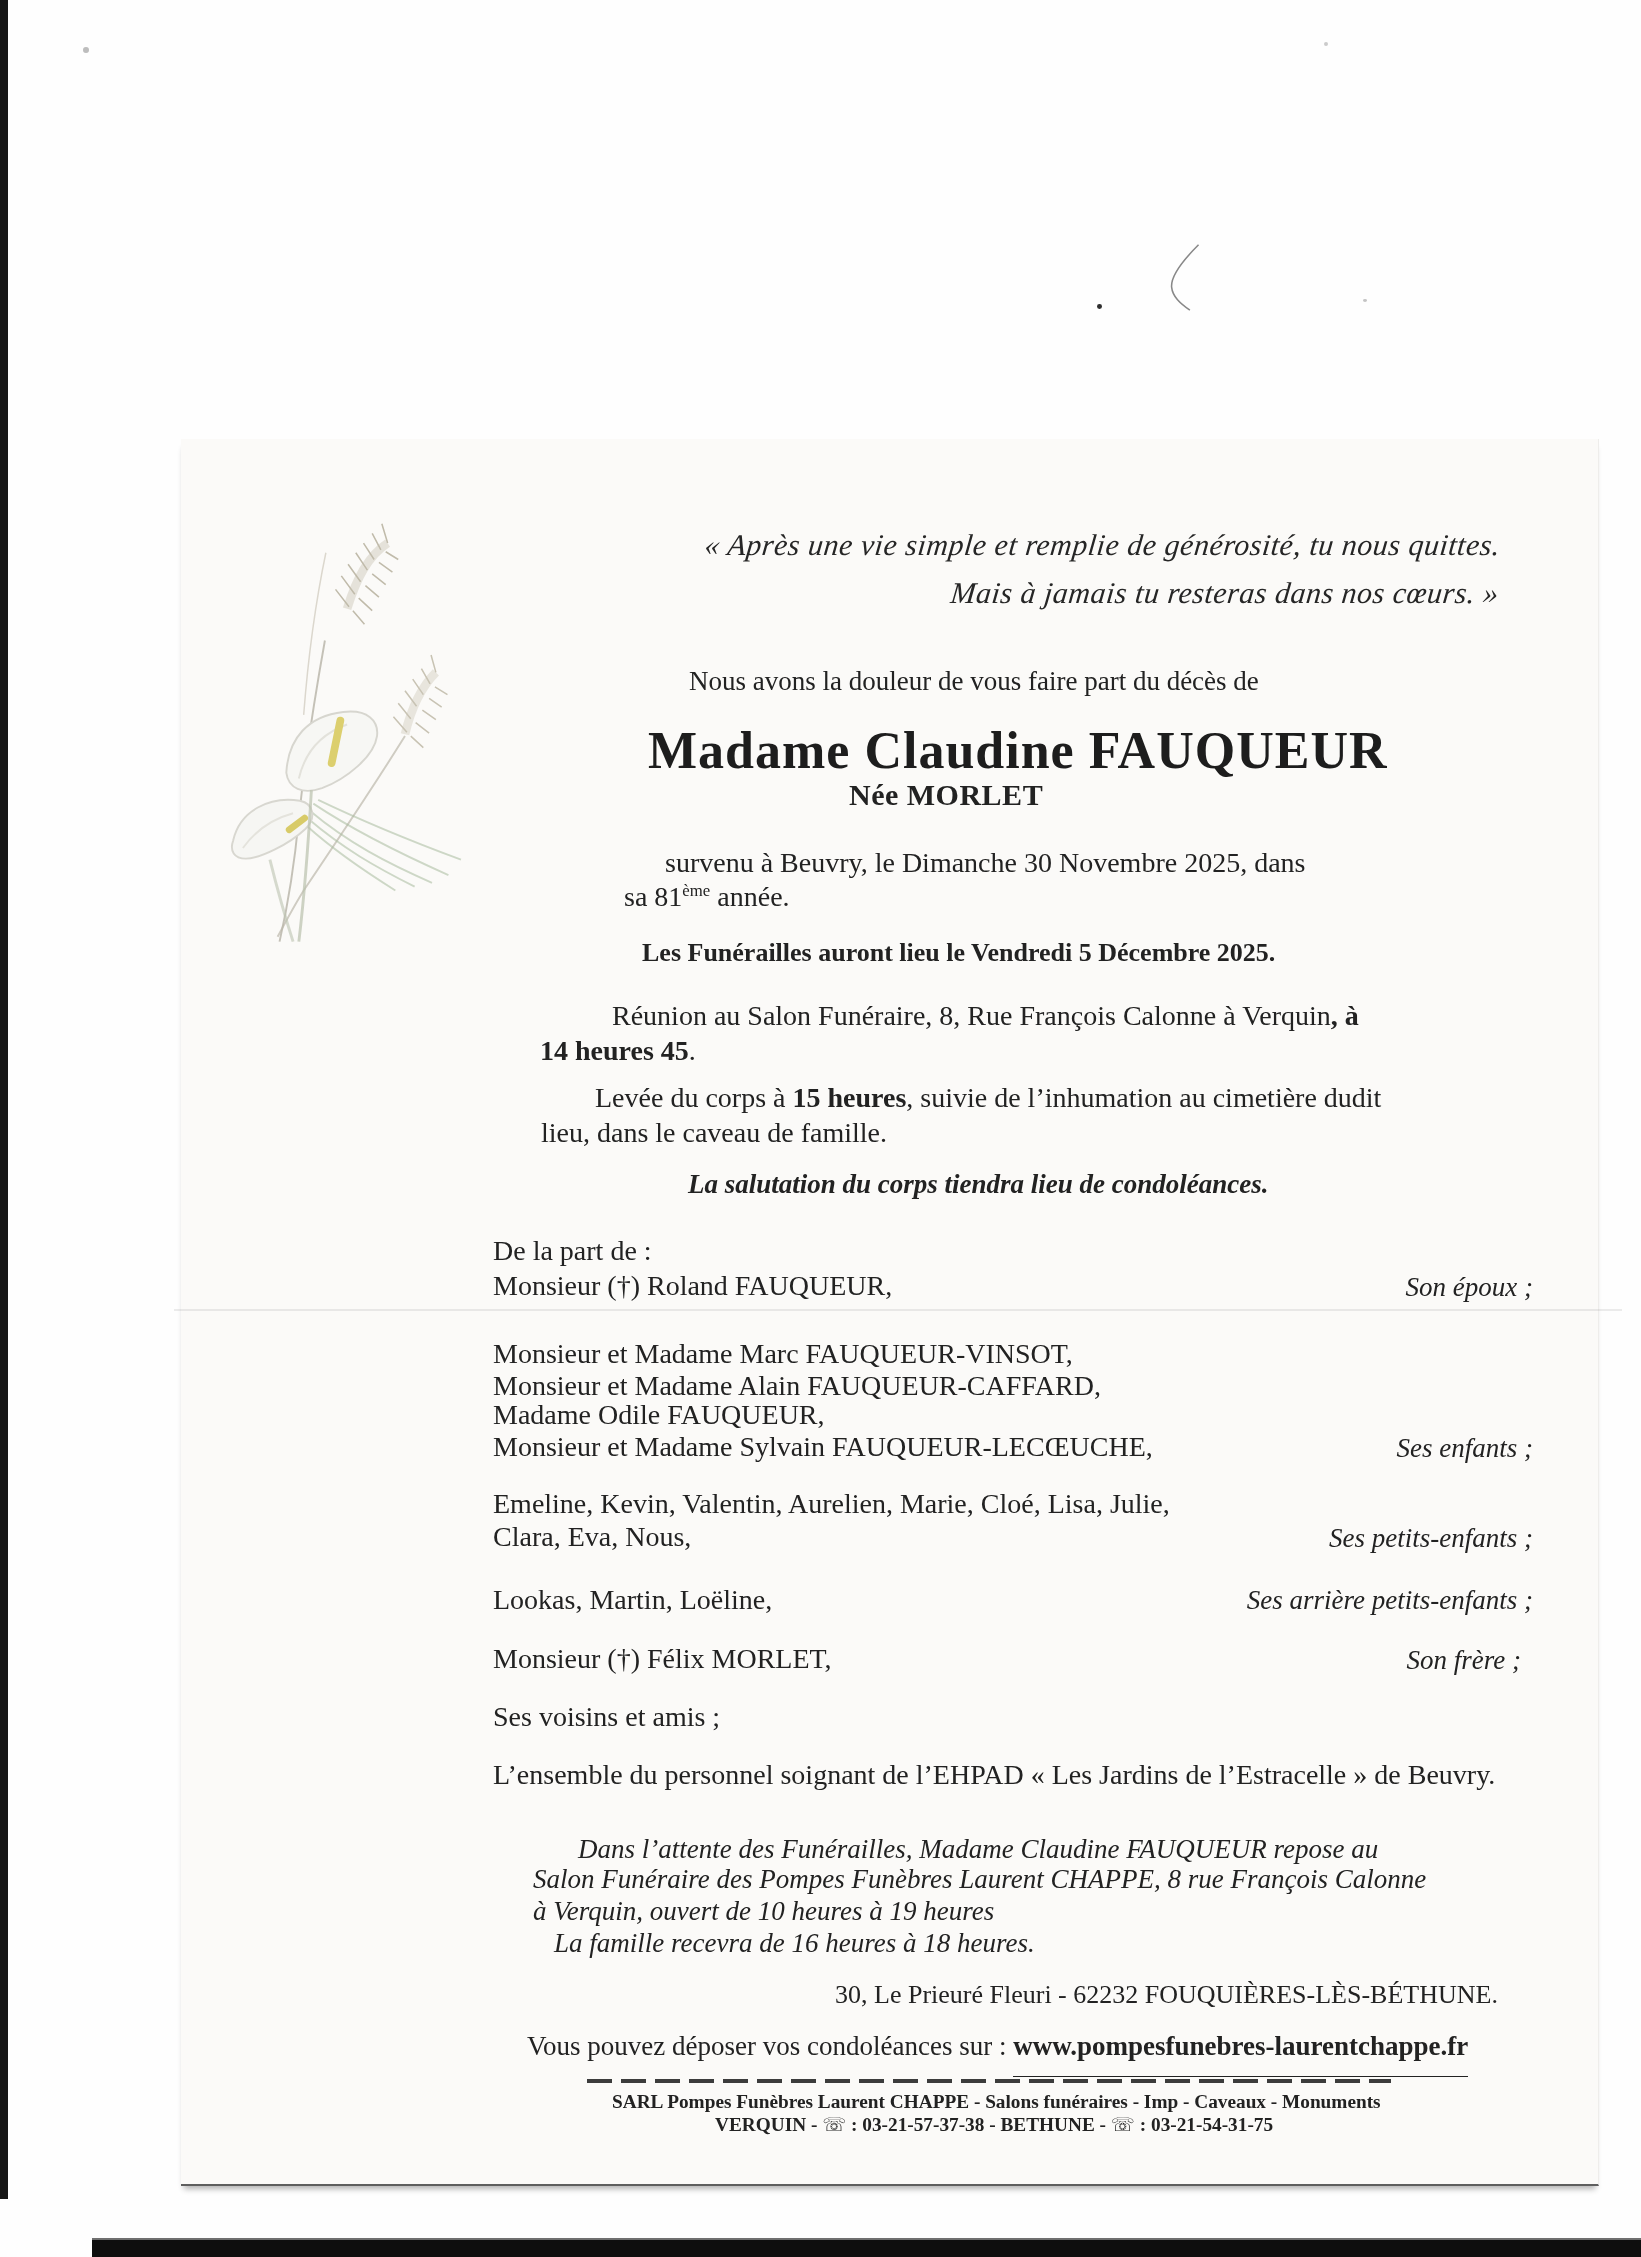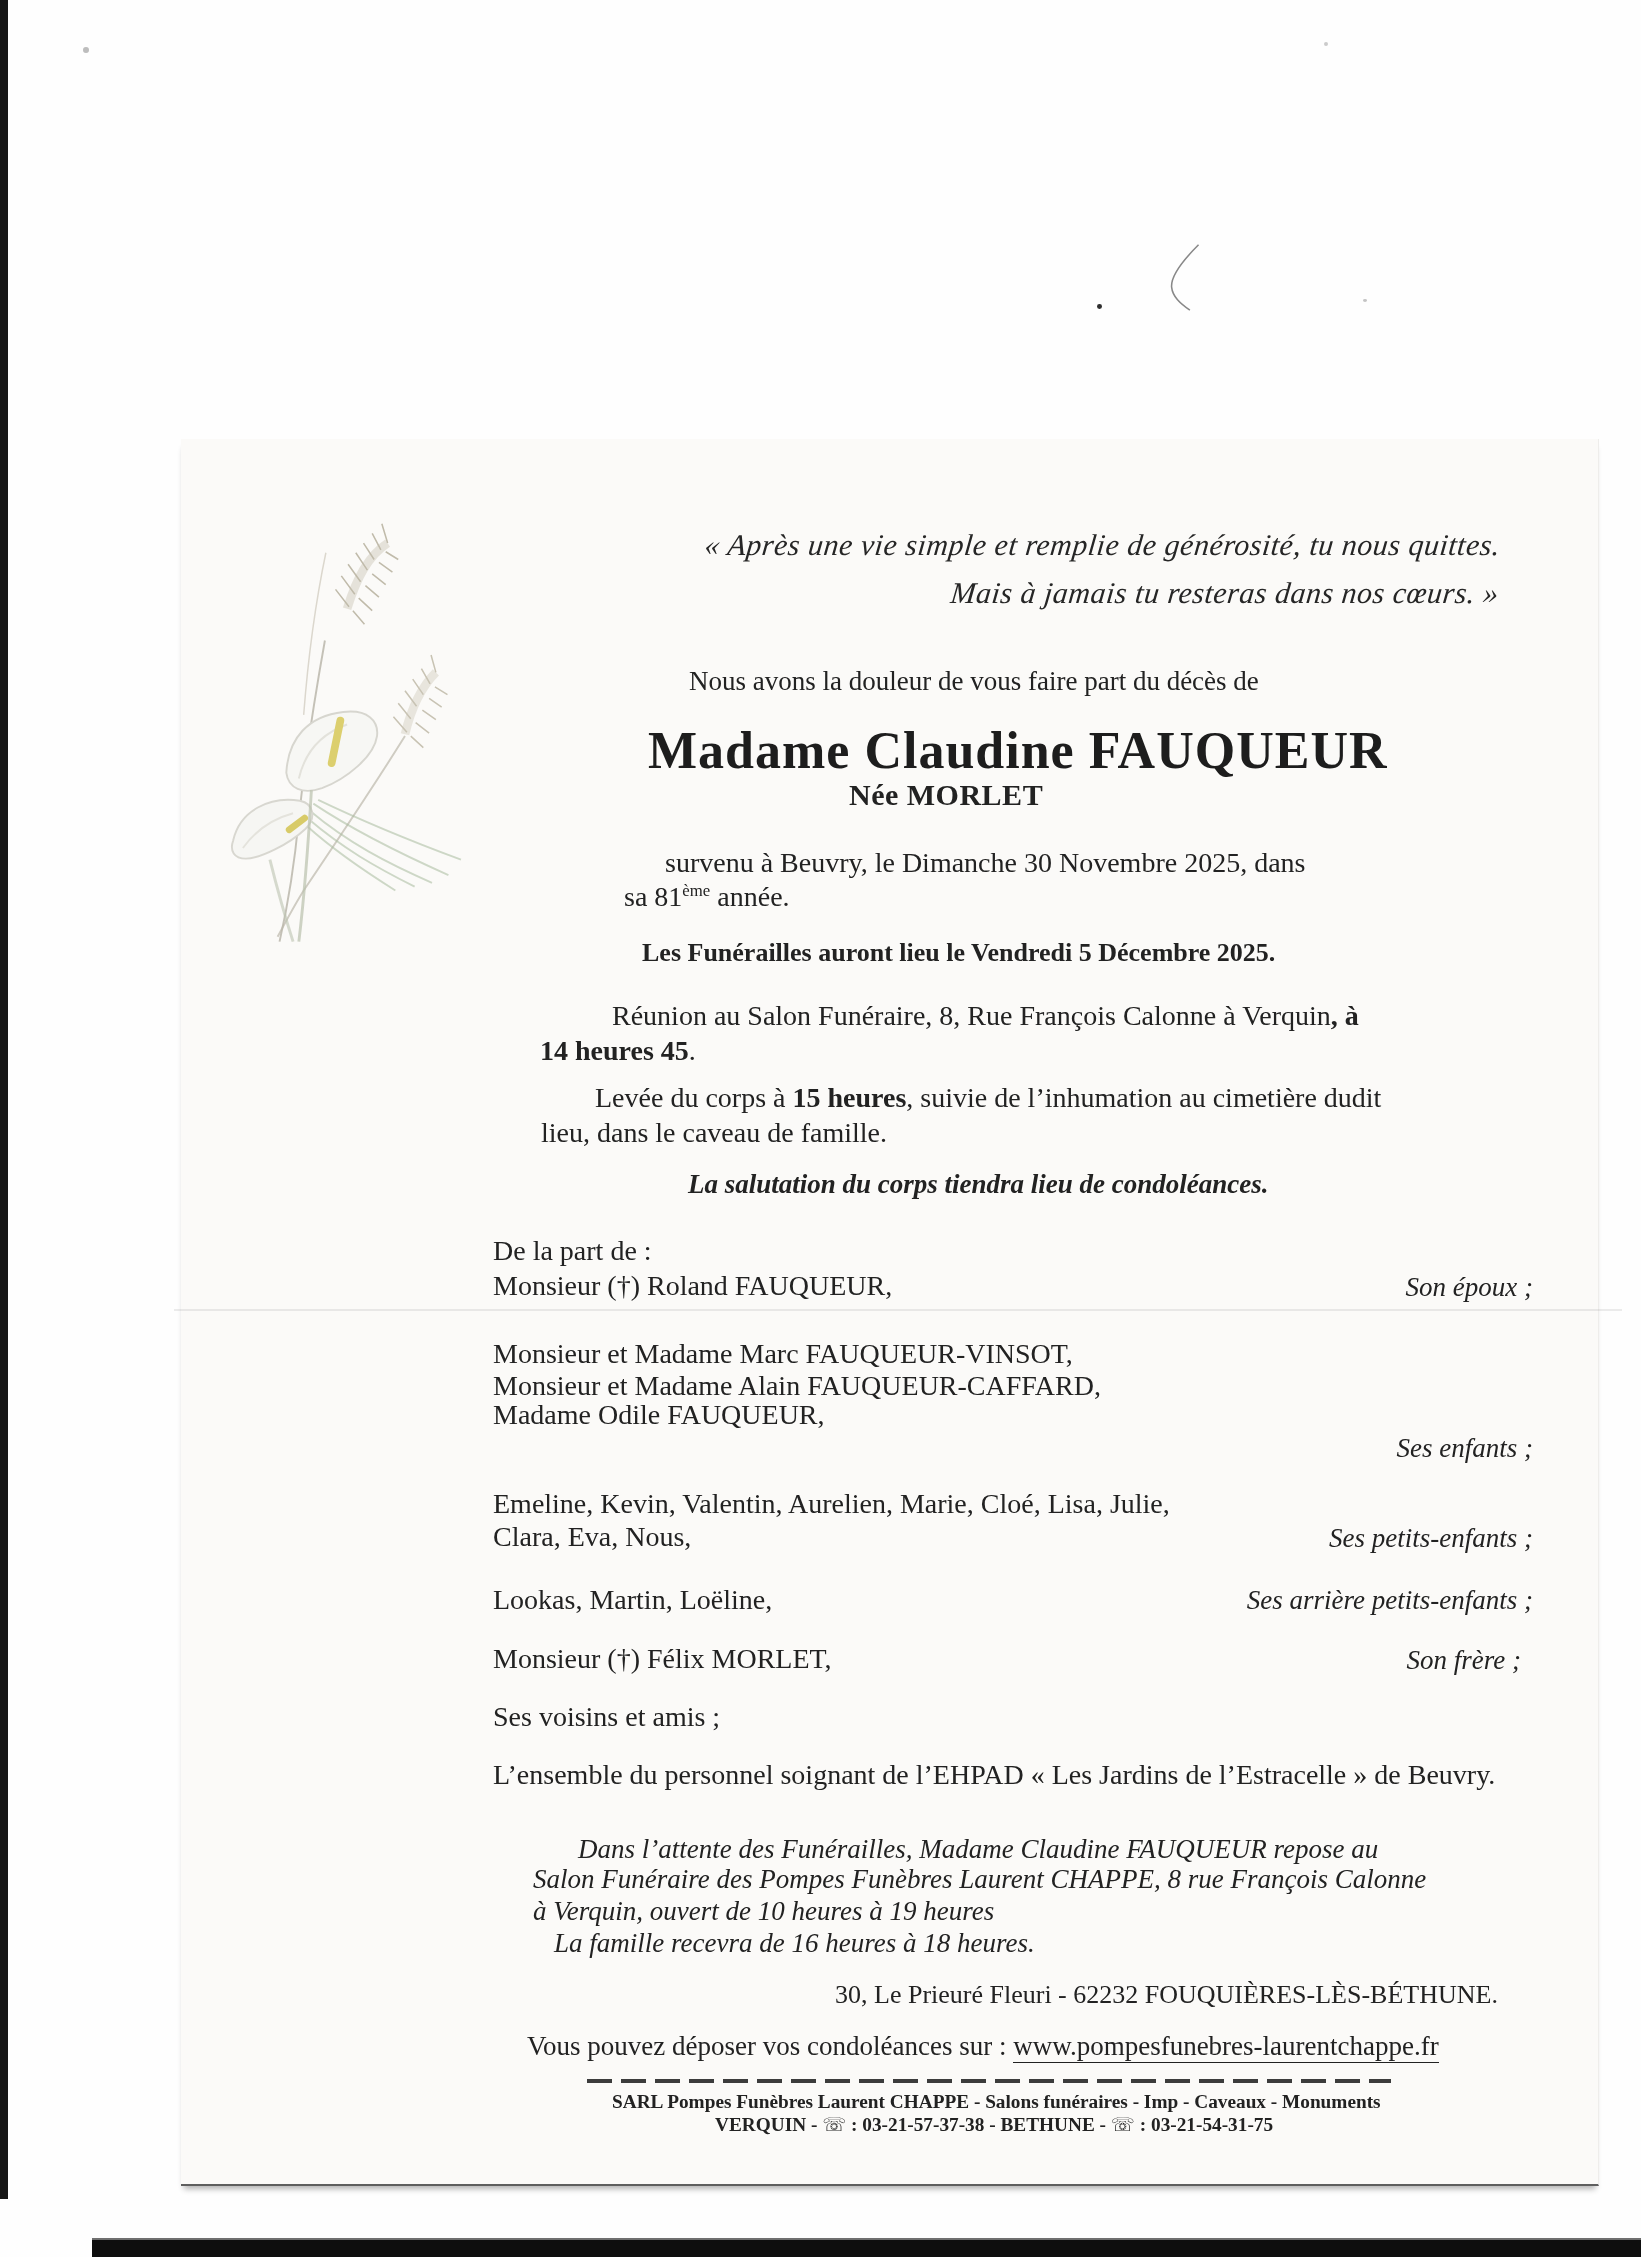--- a/index.html
+++ b/index.html
@@ -21,21 +21,21 @@
   .title{font-size:52px;font-weight:bold;letter-spacing:1px;color:#1d1d1d;}
   .maiden{font-size:30px;font-weight:bold;letter-spacing:0.5px;}
   .body-t{font-size:28px;}
   .bold{font-weight:bold;}
   .date-line{font-size:26px;font-weight:bold;}
   .salutation{font-size:27px;font-weight:bold;font-style:italic;}
   .relation{font-size:27px;font-style:italic;}
   .resting{font-size:27px;font-style:italic;}
   .address{font-size:26px;}
   .condolences{font-size:27px;}
-  .url{border-bottom:1.9px solid #222;padding-bottom:1px;}
+  .url{border-bottom:1.9px solid #222;padding-bottom:15px;font-weight:bold;}
   .footer-t{font-size:19.3px;font-weight:bold;}
   .phone-glyph{font-family:"DejaVu Sans",sans-serif;font-weight:normal;}
   .dashes{position:absolute;left:587px;top:2079px;width:804px;height:3.9px;
     background:repeating-linear-gradient(90deg,#3c3c3c 0 25px,transparent 25px 34px);}
   sup{font-size:0.6em;}
   .dot{position:absolute;border-radius:50%;}
 </style>
 </head>
 <body>
 
@@ -123,20 +123,21 @@
   <div class="abs salutation" style="left:688px;top:1169px;">La salutation du corps tiendra lieu de condoléances.</div>
 
   <div class="abs body-t" style="left:493px;top:1235px;">De la part de :</div>
 
   <div class="abs body-t" style="left:493px;top:1270px;">Monsieur (†) Roland FAUQUEUR,</div>
   <div class="abs relation" style="right:108px;top:1272px;">Son époux ;</div>
 
   <div class="abs body-t" style="left:493px;top:1338px;">Monsieur et Madame Marc FAUQUEUR-VINSOT,</div>
   <div class="abs body-t" style="left:493px;top:1370px;">Monsieur et Madame Alain FAUQUEUR-CAFFARD,</div>
   <div class="abs body-t" style="left:493px;top:1399px;">Madame Odile FAUQUEUR,</div>
+  <div class="abs body-t" style="left:493px;top:1431px;">Monsieur et Madame Sylvain FAUQUEUR-LECŒUCHE,</div>
   <div class="abs relation" style="right:108px;top:1433px;">Ses enfants ;</div>
 
   <div class="abs body-t" style="left:493px;top:1488px;">Emeline, Kevin, Valentin, Aurelien, Marie, Cloé, Lisa, Julie,</div>
   <div class="abs body-t" style="left:493px;top:1521px;">Clara, Eva, Nous,</div>
   <div class="abs relation" style="right:108px;top:1523px;">Ses petits-enfants ;</div>
 
   <div class="abs body-t" style="left:493px;top:1584px;">Lookas, Martin, Loëline,</div>
   <div class="abs relation" style="right:108px;top:1585px;">Ses arrière petits-enfants ;</div>
 
   <div class="abs body-t" style="left:493px;top:1643px;">Monsieur (†) Félix MORLET,</div>

